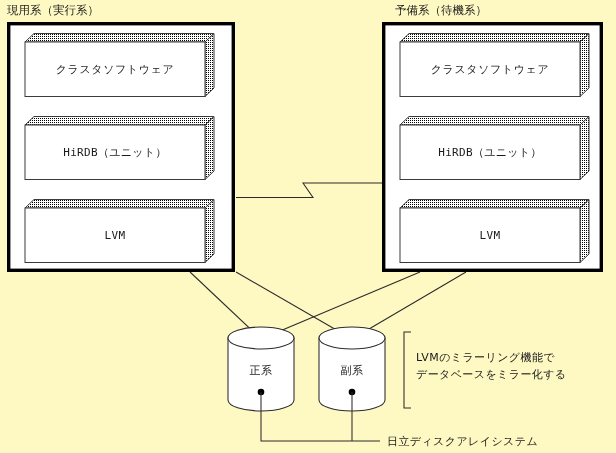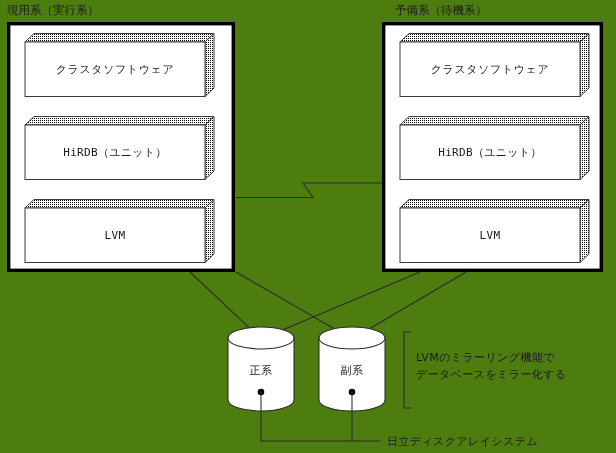--- a/index.html
+++ b/index.html
@@ -8,21 +8,21 @@
     padding: 0;
     background: #ffffff;
   }
   body {
     font-family: "DejaVu Sans", "Liberation Sans", sans-serif;
   }
   #diagram-root {
     position: relative;
     width: 616px;
     height: 453px;
-    background: #4d7c0f;
+    background: #fef9c3;
     overflow: hidden;
   }
   #diagram-svg {
     position: absolute;
     left: 0;
     top: 0;
     width: 616px;
     height: 453px;
     display: block;
   }

